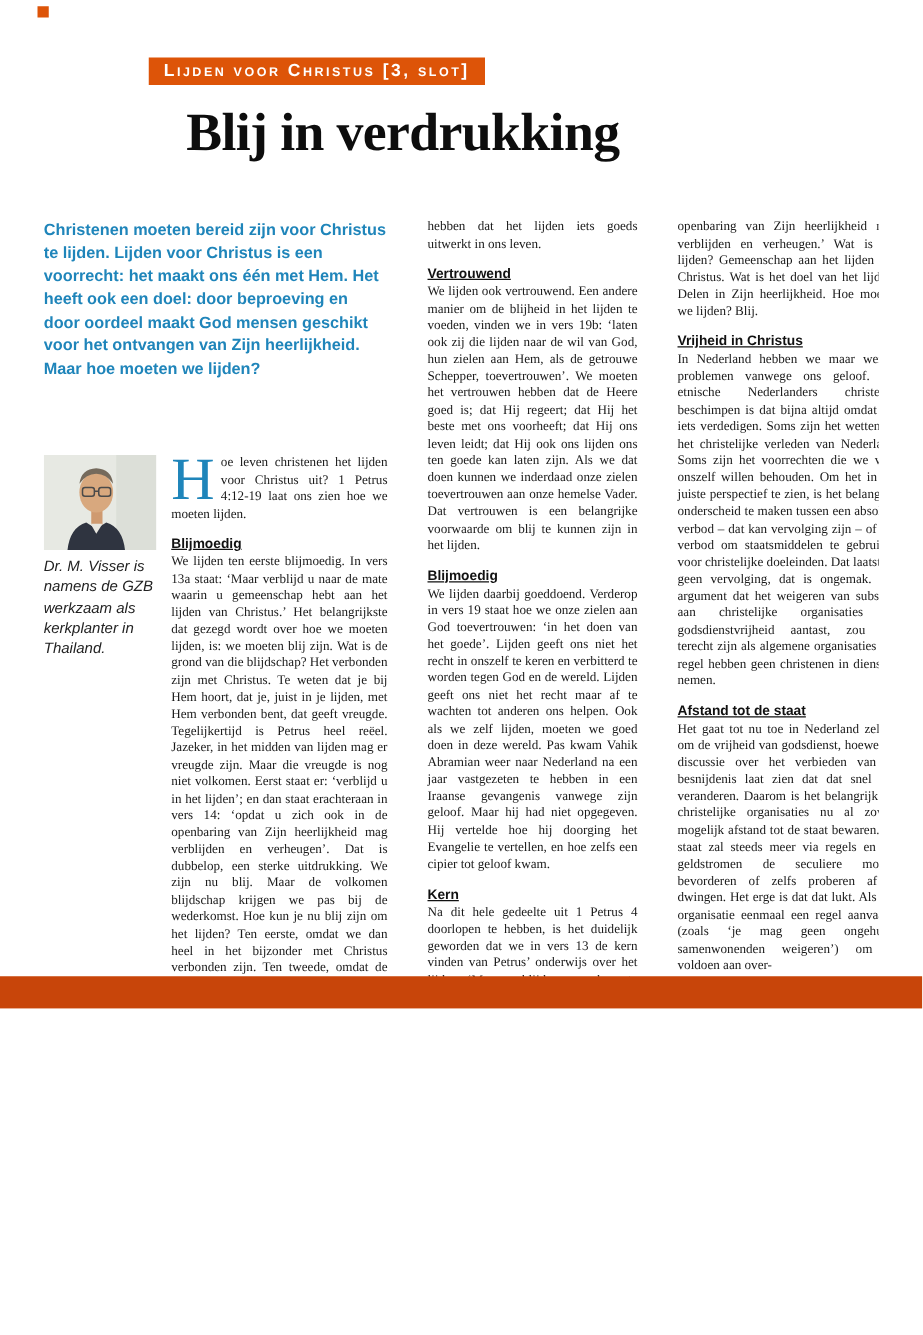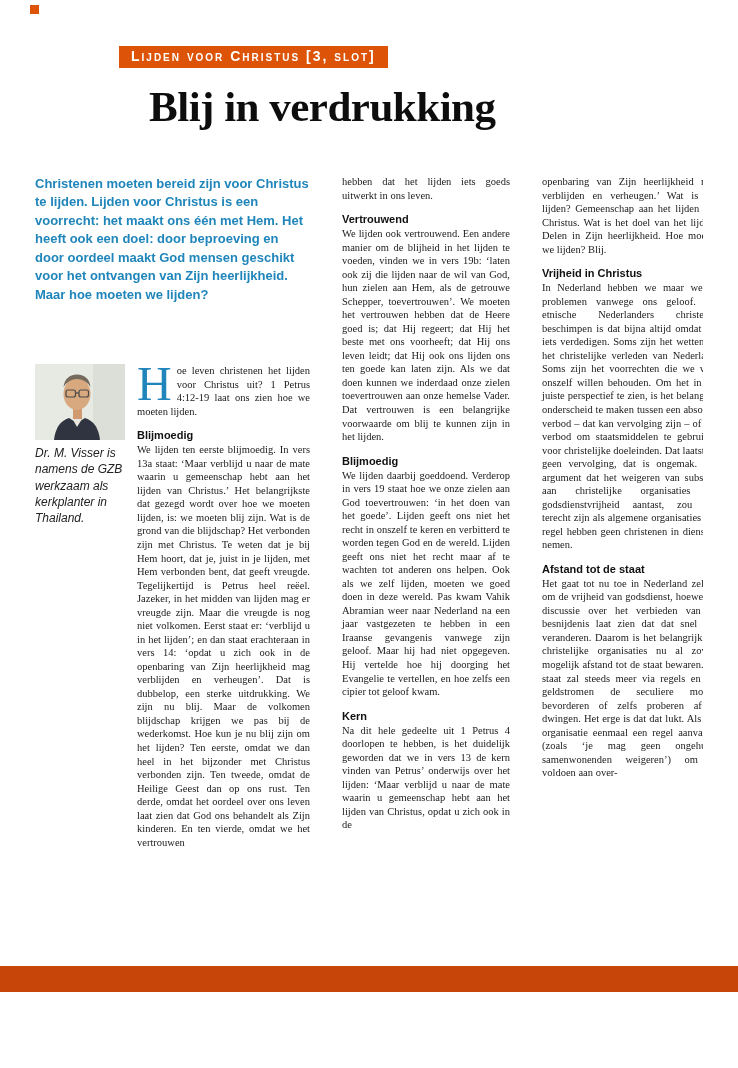--- a/index.html
+++ b/index.html
@@ -1,17 +1,17 @@
 <!DOCTYPE html>
 <html lang="nl"><head>
 <meta charset="utf-8">
 <style>
   html,body{margin:0;padding:0;background:#ffffff;}
   .page{
-    position:relative;width:738px;height:992px;background:#fff;overflow:hidden;
+    position:relative;width:738px;height:807px;background:#fff;overflow:hidden;
     font-family:"Liberation Serif", serif;color:#1a1a1a;
     --orange:#dd5408;--blue:#1f85ba;--bar:#c8450a;
   }
   .corner-mark{position:absolute;left:30px;top:5px;width:9px;height:9px;background:var(--orange);}
   .page-header{position:absolute;top:46px;left:119px;}
   .kicker{
     display:inline-block;background:var(--orange);color:#fff;
     font-family:"Liberation Sans", sans-serif;font-variant:small-caps;font-weight:700;
     font-size:14px;letter-spacing:2px;padding:2px 12px 4px 12px;
   }
@@ -35,21 +35,21 @@
     margin:5px 0 0 0;font-style:italic;font-size:12px;line-height:1.35;color:#222;
     font-family:Liberation Sans, sans-serif;
   }
   .coltext{min-width:0;}
   .coltext .para{
     margin:0;font-size:10.5px;line-height:1.29;text-align:justify;
     hyphens:auto;-webkit-hyphens:auto;word-break:normal;
   }
   .coltext .sec-h{
     margin:11px 0 2px 0;font-family:"Liberation Sans", sans-serif;
-    font-size:11px;font-weight:700;color:#111;
+    font-size:11px;font-weight:700;color:#111;text-decoration:underline;
   }
   .coltext .sec-h:first-child{margin-top:0;}
   .dropcap{
     float:left;font-size:48px;line-height:37px;padding:1px 5px 0 0;
     color:var(--blue);font-family:"Liberation Serif", serif;
   }
   .page-footer{position:absolute;left:35px;width:668px;top:1006px;}
   .footer-rule{border-top:1px solid #6b6b6b;height:0;}
   .footer-row{
     display:flex;align-items:baseline;padding-top:6px;

